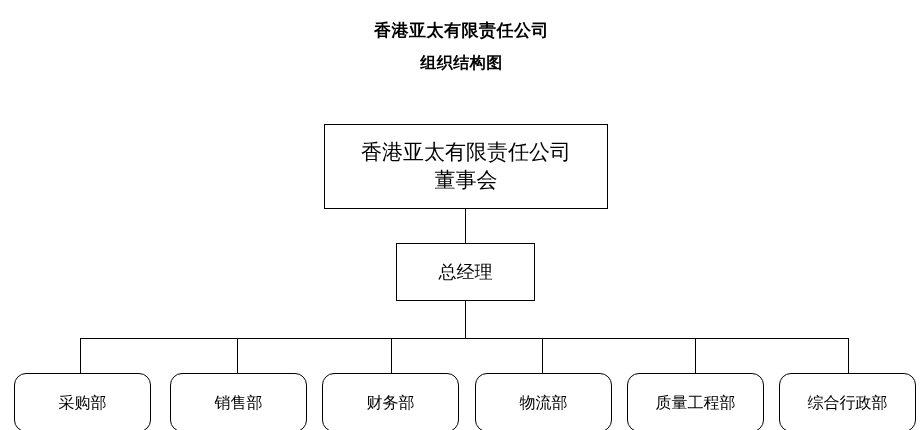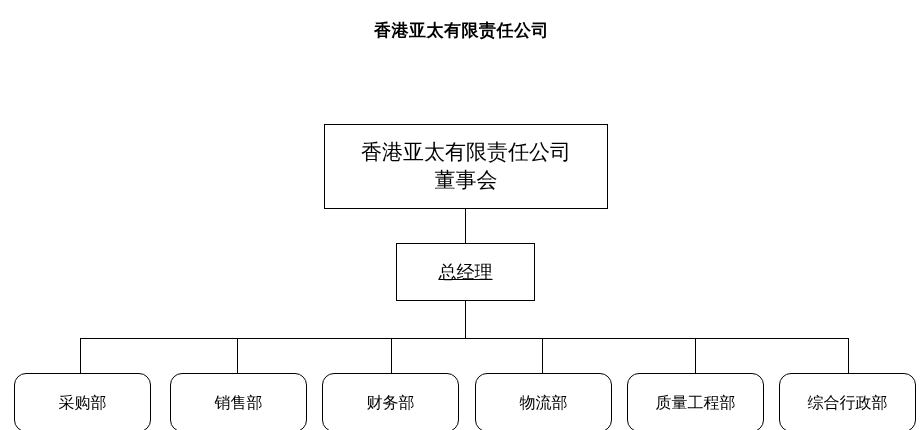--- a/index.html
+++ b/index.html
@@ -61,21 +61,20 @@
     width: 284px;
     height: 85px;
     font-size: 21px;
   }
   #box-gm {
     left: 396px;
     top: 231px;
     width: 139px;
     height: 58px;
     font-size: 18px;
-    text-decoration: underline;
   }
   .dept-box {
     top: 361px;
     width: 137px;
     height: 59px;
     font-size: 16px;
     border-radius: 12px;
   }
 
   
@@ -93,20 +92,21 @@
   #conn-gm-bus     { left: 464.5px; top: 288px; height: 38px; }
   #bus-horizontal  { left: 80px;    top: 325.5px; width: 769px; }
   .dept-drop       { top: 326px; height: 36px; }
 </style>
 </head>
 <body>
 
 <div id="page">
 
   <div class="chart-title" id="title-line-1">香港亚太有限责任公司</div>
+  <div class="chart-title" id="title-line-2">组织结构图</div>
 
   <div class="node-box" id="box-board">
     <span class="node-line">香港亚太有限责任公司</span>
     <span class="node-line">董事会</span>
   </div>
 
   <div class="line-v" id="conn-board-gm"></div>
 
   <div class="node-box" id="box-gm">
     <span class="node-line">总经理</span>

